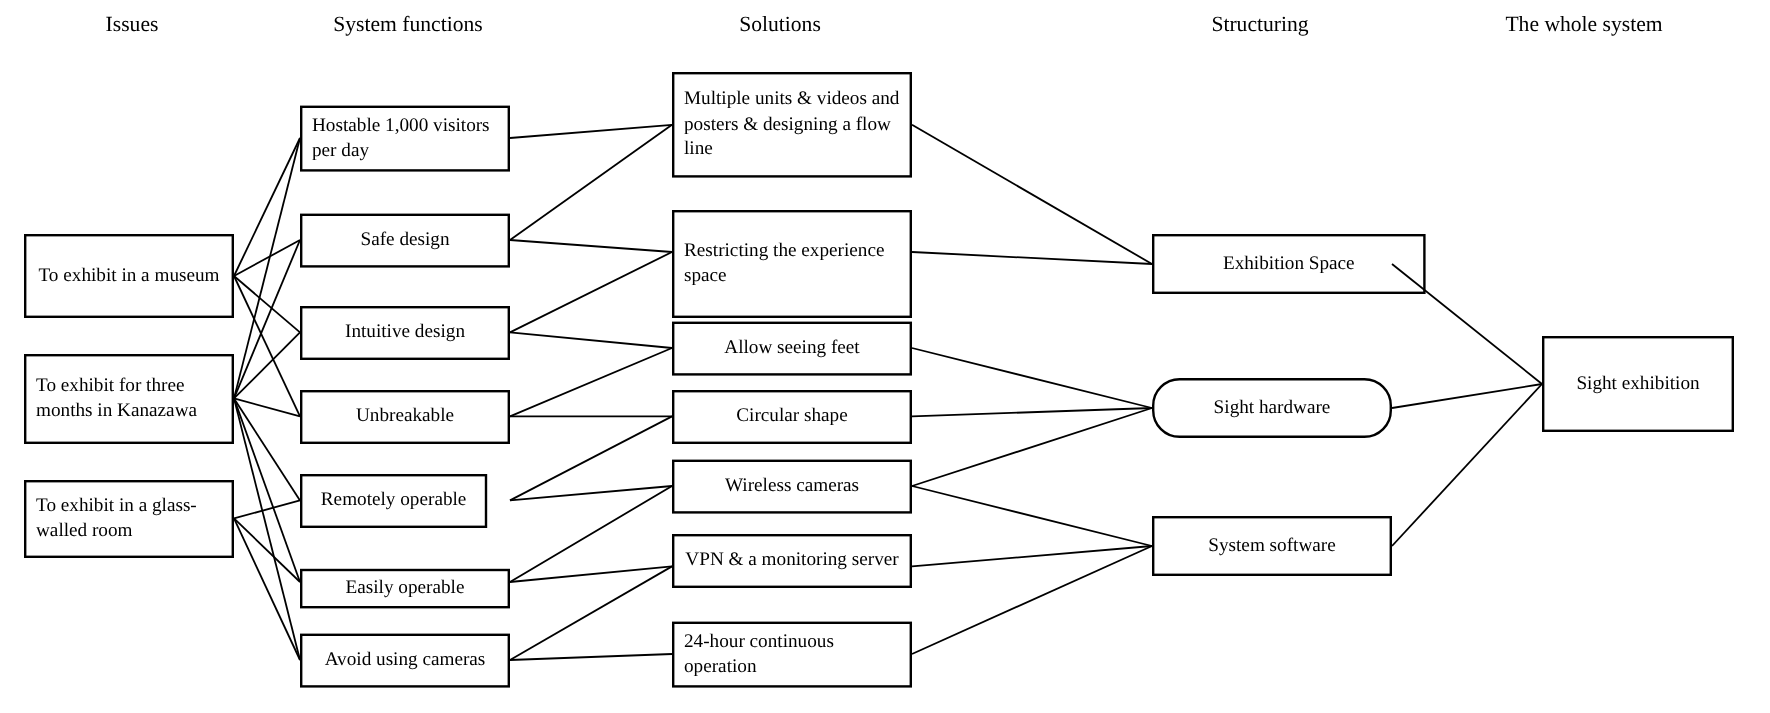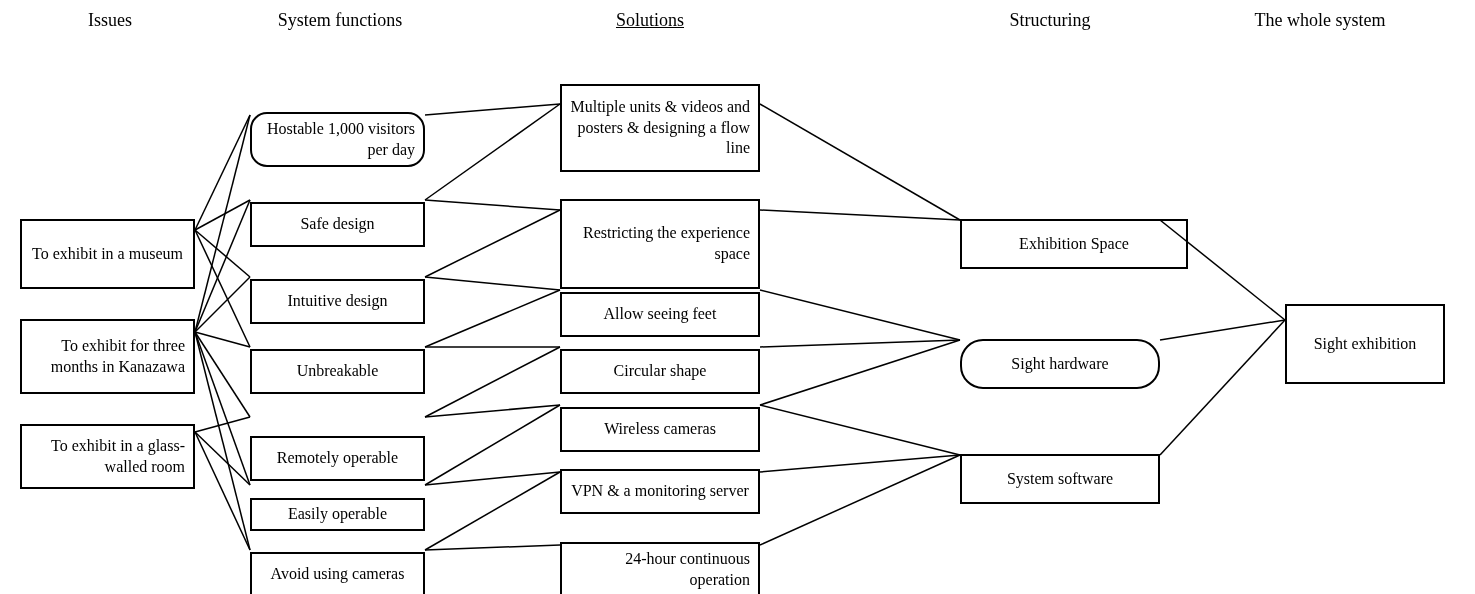--- a/index.html
+++ b/index.html
@@ -21,27 +21,26 @@
       top: 10px;
       font-size: 18px;
       font-weight: normal;
       text-align: center;
     }
     .box {
       position: absolute;
       border: 2px solid #000;
       background: #fff;
       font-size: 16px;
-      text-align: right;
+      text-align: left;
       display: flex;
       align-items: center;
       justify-content: center;
       padding: 4px 8px;
       line-height: 1.3;
-      margin-top: 24px;
     }
     svg.lines {
       position: absolute;
       top: 0; left: 0;
       width: 1475px;
       height: 594px;
       pointer-events: none;
     }
     svg.lines line, svg.lines polyline, svg.lines path {
       stroke: #000;
@@ -49,33 +48,33 @@
       fill: none;
     }
   </style>
 </head>
 <body>
 
 <div class="diagram">
 
   <div class="col-header" style="left:30px; width:160px;">Issues</div>
   <div class="col-header" style="left:240px; width:200px;">System functions</div>
-  <div class="col-header" style="left:550px; width:200px;text-decoration:underline;">Solutions</div>
+  <div class="col-header" style="left:550px; width:200px;">Solutions</div>
   <div class="col-header" style="left:960px; width:180px;">Structuring</div>
   <div class="col-header" style="left:1220px; width:200px;">The whole system</div>
 
   <div class="box" style="left:20px; top:195px; width:175px; height:70px;">To exhibit in a museum</div>
   <div class="box" style="left:20px; top:295px; width:175px; height:75px;">To exhibit for three months in Kanazawa</div>
   <div class="box" style="left:20px; top:400px; width:175px; height:65px;">To exhibit in a glass-walled room</div>
 
-  <div class="box" style="left:250px; top:88px; width:175px; height:55px;border-radius:17px;">Hostable 1,000 visitors per day</div>
+  <div class="box" style="left:250px; top:88px; width:175px; height:55px;">Hostable 1,000 visitors per day</div>
   <div class="box" style="left:250px; top:178px; width:175px; height:45px;">Safe design</div>
   <div class="box" style="left:250px; top:255px; width:175px; height:45px;">Intuitive design</div>
   <div class="box" style="left:250px; top:325px; width:175px; height:45px;">Unbreakable</div>
-  <div class="box" style="left:250px; top:412px; width:175px; height:45px;">Remotely operable</div>
+  <div class="box" style="left:250px; top:395px; width:156px; height:45px;">Remotely operable</div>
   <div class="box" style="left:250px; top:474px; width:175px; height:33px;">Easily operable</div>
   <div class="box" style="left:250px; top:528px; width:175px; height:45px;">Avoid using cameras</div>
 
   <div class="box" style="left:560px; top:60px; width:200px; height:88px;">Multiple units &amp; videos and posters &amp; designing a flow line</div>
   <div class="box" style="left:560px; top:175px; width:200px; height:90px;">Restricting the experience space</div>
   <div class="box" style="left:560px; top:325px; width:200px; height:45px;">Circular shape</div>
   <div class="box" style="left:560px; top:268px; width:200px; height:45px;">Allow seeing feet</div>
   <div class="box" style="left:560px; top:383px; width:200px; height:45px;">Wireless  cameras</div>
   <div class="box" style="left:560px; top:445px; width:200px; height:45px;">VPN &amp; a monitoring server</div>
   <div class="box" style="left:560px; top:518px; width:200px; height:55px;">24-hour continuous operation</div>

